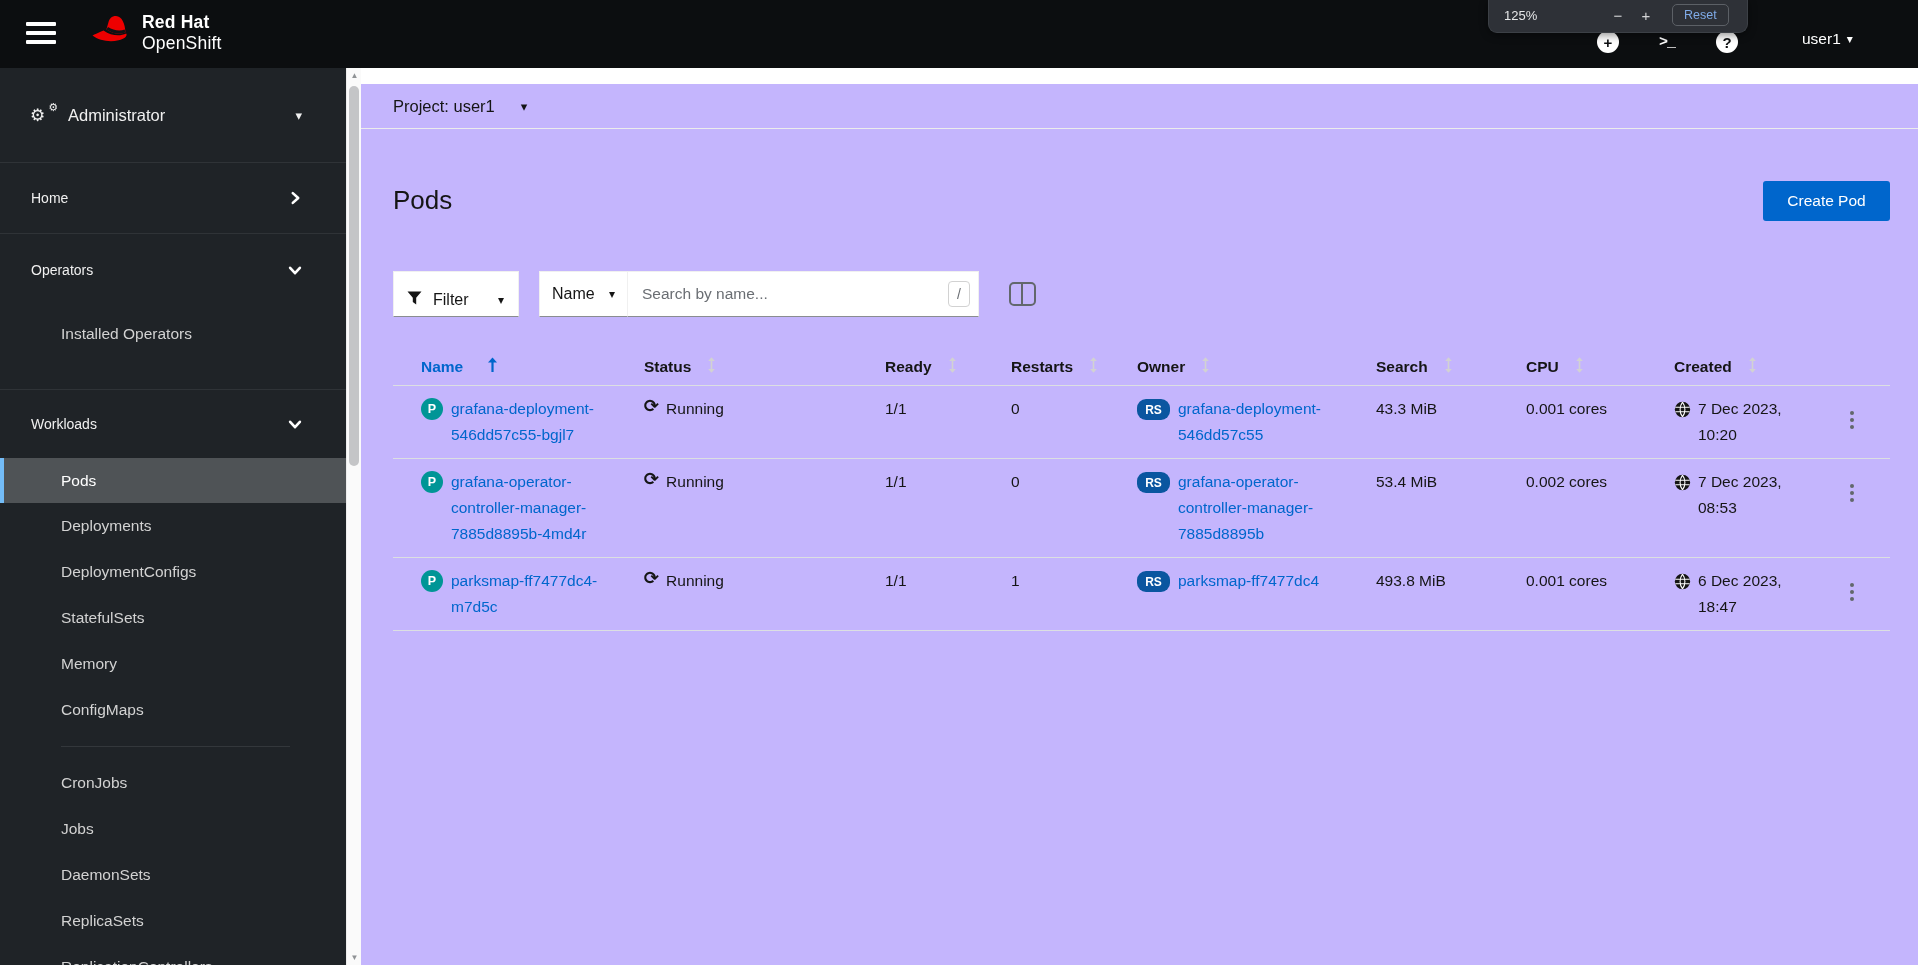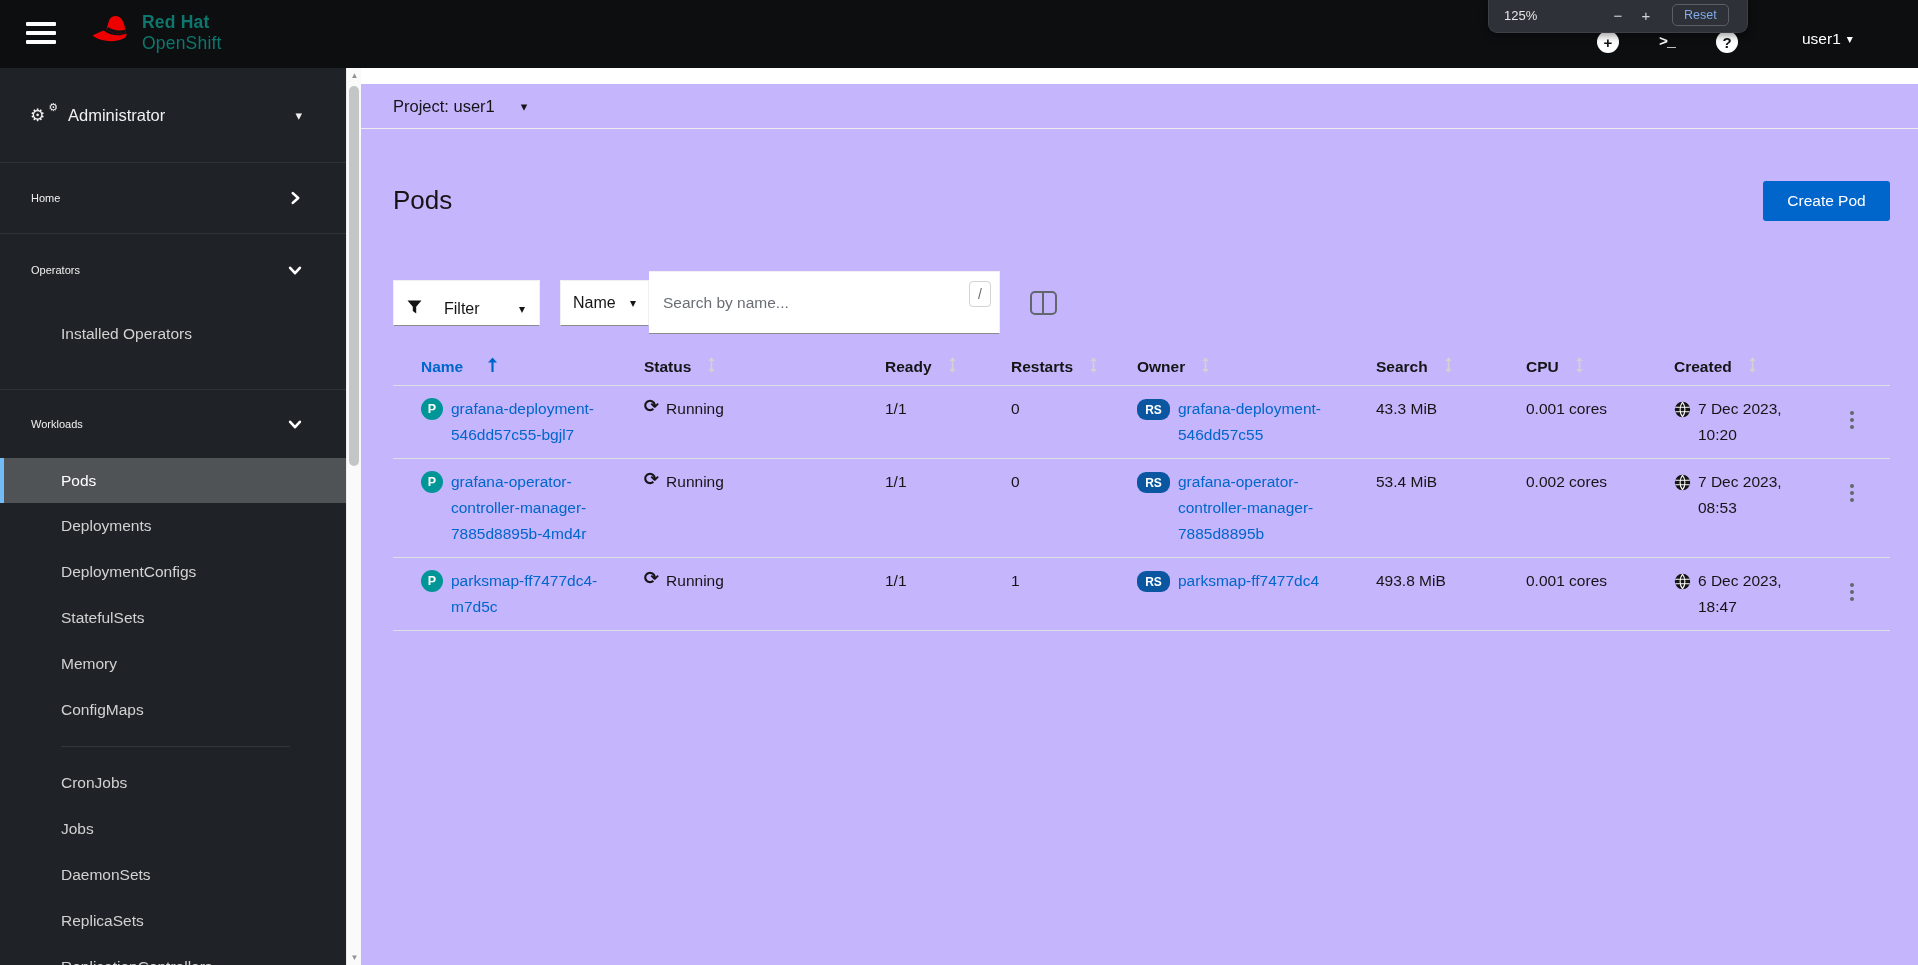--- a/index.html
+++ b/index.html
@@ -5,21 +5,21 @@
   * { margin:0; padding:0; box-sizing:border-box; }
   html,body { width:1918px; height:965px; }
   body { font-family:"Liberation Sans","DejaVu Sans",sans-serif; background:#fff; overflow:hidden; position:relative; }
   .abs { position:absolute; }
 
   
   #masthead { left:0; top:0; width:1918px; height:68px; background:#0c0e10; z-index:20; }
   #hamburger { left:26px; top:22px; width:30px; height:24px; cursor:pointer; }
   #hamburger span { display:block; height:4px; background:#fff; border-radius:1px; margin-bottom:5px; }
   #brand { left:88px; top:12px; display:flex; align-items:center; gap:10px; }
-  #brand-text { color:#0f766e; font-size:17.5px; line-height:21px; letter-spacing:.2px; }
+  #brand-text { color:#ffffff; font-size:17.5px; line-height:21px; letter-spacing:.2px; }
   #brand-text b { display:block; font-weight:700; }
   #mast-right { top:0; left:0; width:1918px; height:68px; }
   .mast-icon { position:absolute; top:31px; width:22px; height:22px; border-radius:50%; background:#fff;
     color:#0c0e10; font-weight:700; font-size:15px; display:flex; align-items:center; justify-content:center; cursor:pointer; }
   #terminal-icon { background:transparent; color:#fff; border-radius:0; font-family:"Liberation Mono","DejaVu Sans Mono",monospace; font-size:15px; letter-spacing:-1px; width:30px; }
   #user-menu { position:absolute; top:30px; left:1802px; color:#fff; font-size:15.5px; display:flex; gap:6px; align-items:center; cursor:pointer; }
   #user-menu .caret { font-size:12px; }
 
   
   #zoom-popup { left:1488px; top:0; width:260px; height:33px; background:#2e3137; border:1px solid #3c4046; border-top:none;
@@ -34,21 +34,21 @@
   
   #sidebar { left:0; top:68px; width:346px; height:897px; background:#1f2327; overflow:hidden; z-index:5; }
   .nav-sep { border-top:1px solid #2f3337; }
   .nav-row { display:flex; align-items:center; color:#f0f0f0; cursor:pointer; position:relative; }
   .nav-row .grow { flex:1; }
   .nav-chev { position:absolute; right:44px; display:flex; align-items:center; }
   #persp-row { height:94px; padding-left:30px; font-size:16.5px; gap:12px; }
   #gears { position:relative; font-size:17px; width:26px; color:#f0f0f0; }
   #gears .g2 { position:absolute; font-size:11px; right:-2px; top:-4px; }
   #persp-row .caret { position:absolute; right:44px; font-size:13px; }
-  .section-row { height:70px; padding-left:31px; font-size:11px; }
+  .section-row { height:70px; padding-left:31px; font-size:14px; }
   .sub-item { height:46px; display:flex; align-items:center; padding-left:61px; font-size:15.5px; color:#d2d2d2; cursor:pointer; }
   .sub-item.tall { height:56px; }
   .sub-item.selected { height:45px; background:#4f5356; color:#fff; border-left:4px solid #73bcf7; padding-left:57px; }
   .nav-gap { height:27px; }
   .list-sep { border-top:1px solid #33373b; margin:13px 56px 13px 61px; }
 
   
   #side-scroll { left:346px; top:68px; width:15px; height:897px; background:#fafafa; border-left:1px solid #ececec; z-index:6; }
   #side-scroll .arr { width:15px; height:15px; color:#8f9295; font-size:8px; display:flex; align-items:center; justify-content:center; }
   #side-scroll .arr.down { position:absolute; bottom:0; }
@@ -62,24 +62,24 @@
 
   #page-header { left:0; top:45px; width:1557px; height:100px; }
   #page-title { position:absolute; left:32px; top:56px; font-size:26px; font-weight:500; color:#151515; }
   #create-btn { position:absolute; right:28px; top:52px; width:127px; height:40px; background:#0066cc; color:#fff;
     font-size:15.5px; border:none; border-radius:3px; cursor:pointer; display:flex; align-items:center; justify-content:center; }
 
   
   #toolbar { left:32px; top:187px; display:flex; align-items:center; }
   .tb-box { height:46px; background:#fff; border:1px solid #f0f0f0; border-bottom:1px solid #8a8d90;
     display:flex; align-items:center; font-size:16px; color:#151515; cursor:pointer; }
-  #filter-dd { width:147px; padding:12px 14px 0 13px; gap:22px; margin-right:20px; }
+  #filter-dd { width:126px; padding:12px 14px 0 13px; gap:11px; margin-right:20px; }
   #filter-dd .caret, #name-dd .caret { margin-left:auto; font-size:12px; color:#151515; }
   #name-dd { width:89px; padding:0 12px; }
-  #search-wrap { position:relative; width:351px; height:63px; }
+  #search-wrap { position:relative; width:351px; height:46px; }
   #search-input { width:100%; height:100%; border:1px solid #f0f0f0; border-left:none; border-bottom:1px solid #8a8d90;
     font-size:15.5px; color:#151515; padding:0 42px 0 14px; outline:none; font-family:inherit; }
   #search-input::placeholder { color:#6a6e73; }
   #slash-badge { position:absolute; right:9px; top:10px; width:22px; height:26px; border:1px solid #d2d2d2; border-radius:4px;
     color:#6a6e73; font-size:14px; display:flex; align-items:center; justify-content:center; background:#fff; }
   #cols-btn { margin-left:26px; width:34px; height:34px; display:flex; align-items:center; justify-content:center; cursor:pointer; }
   #cols-icon { width:27px; height:24px; border:2.5px solid #62676c; border-radius:5px; display:flex; }
   #cols-icon i { flex:1; } #cols-icon i:first-child { border-right:2.5px solid #62676c; }
 
   

